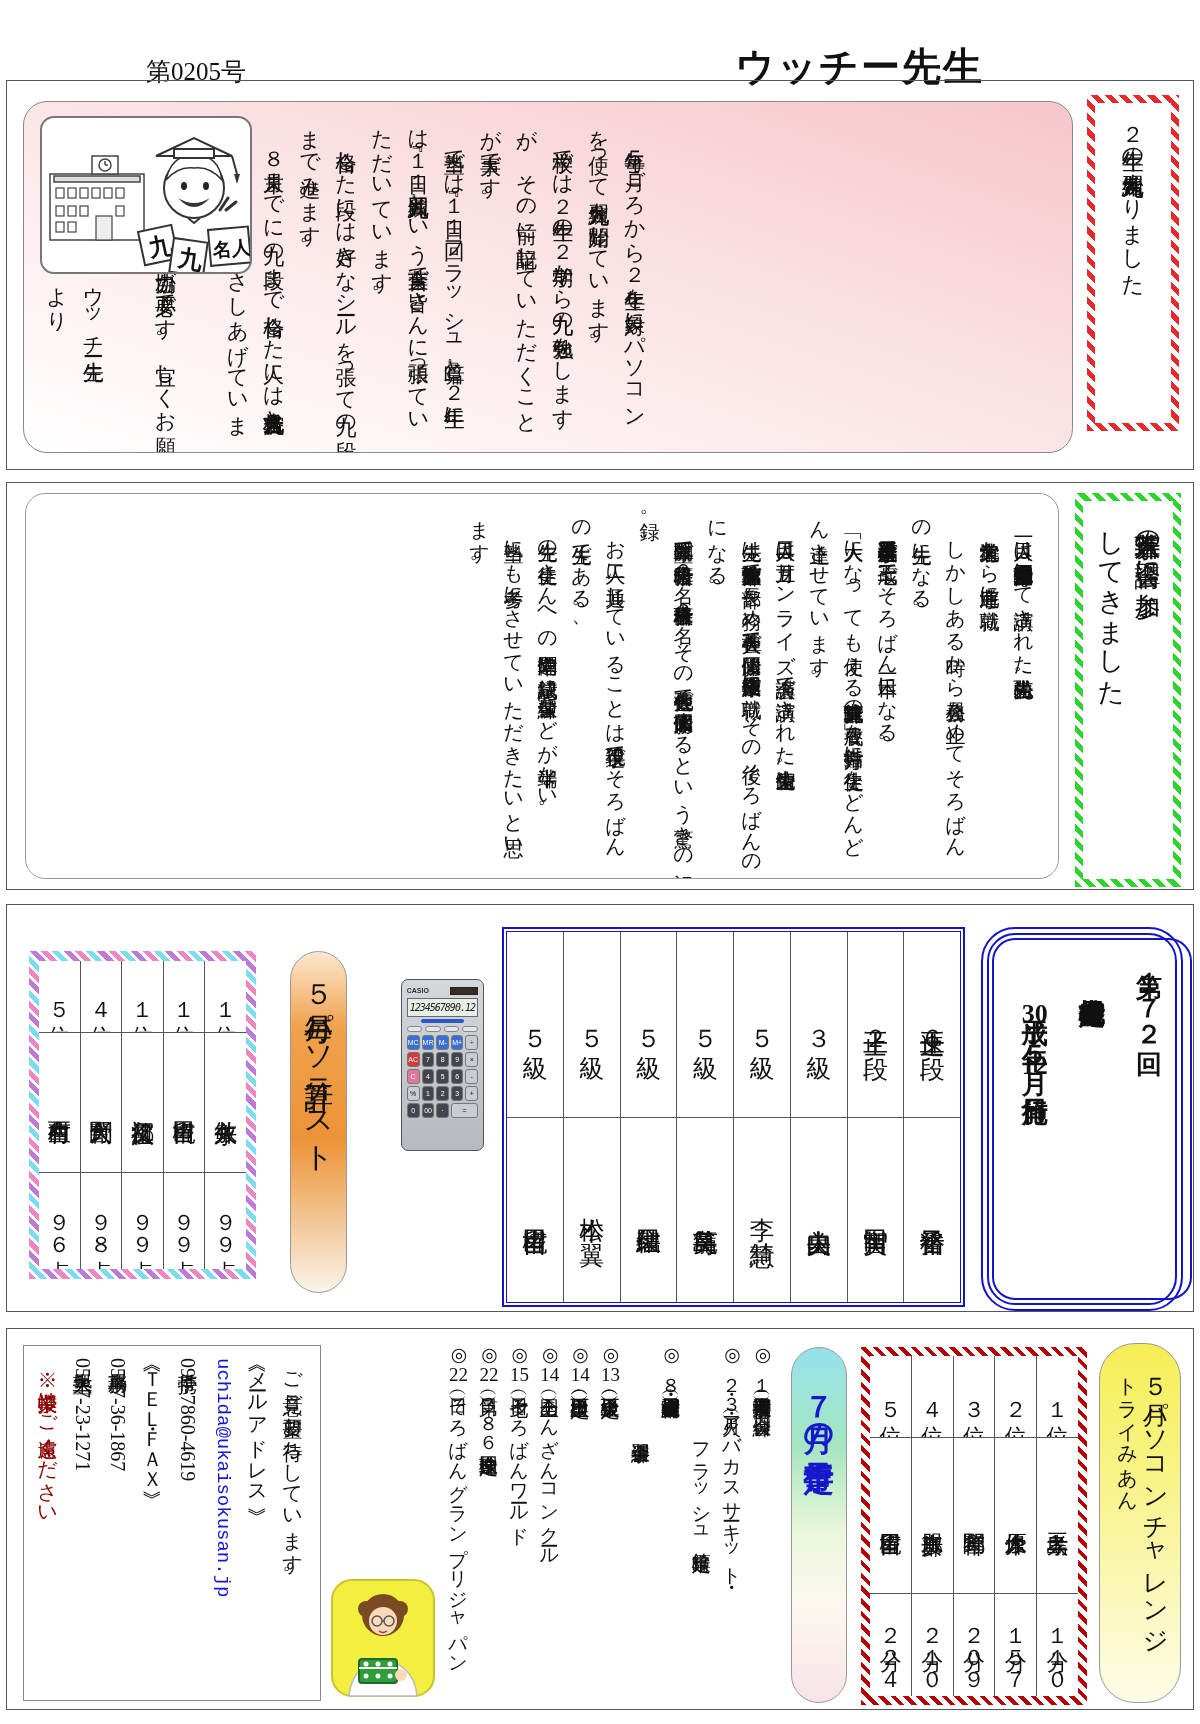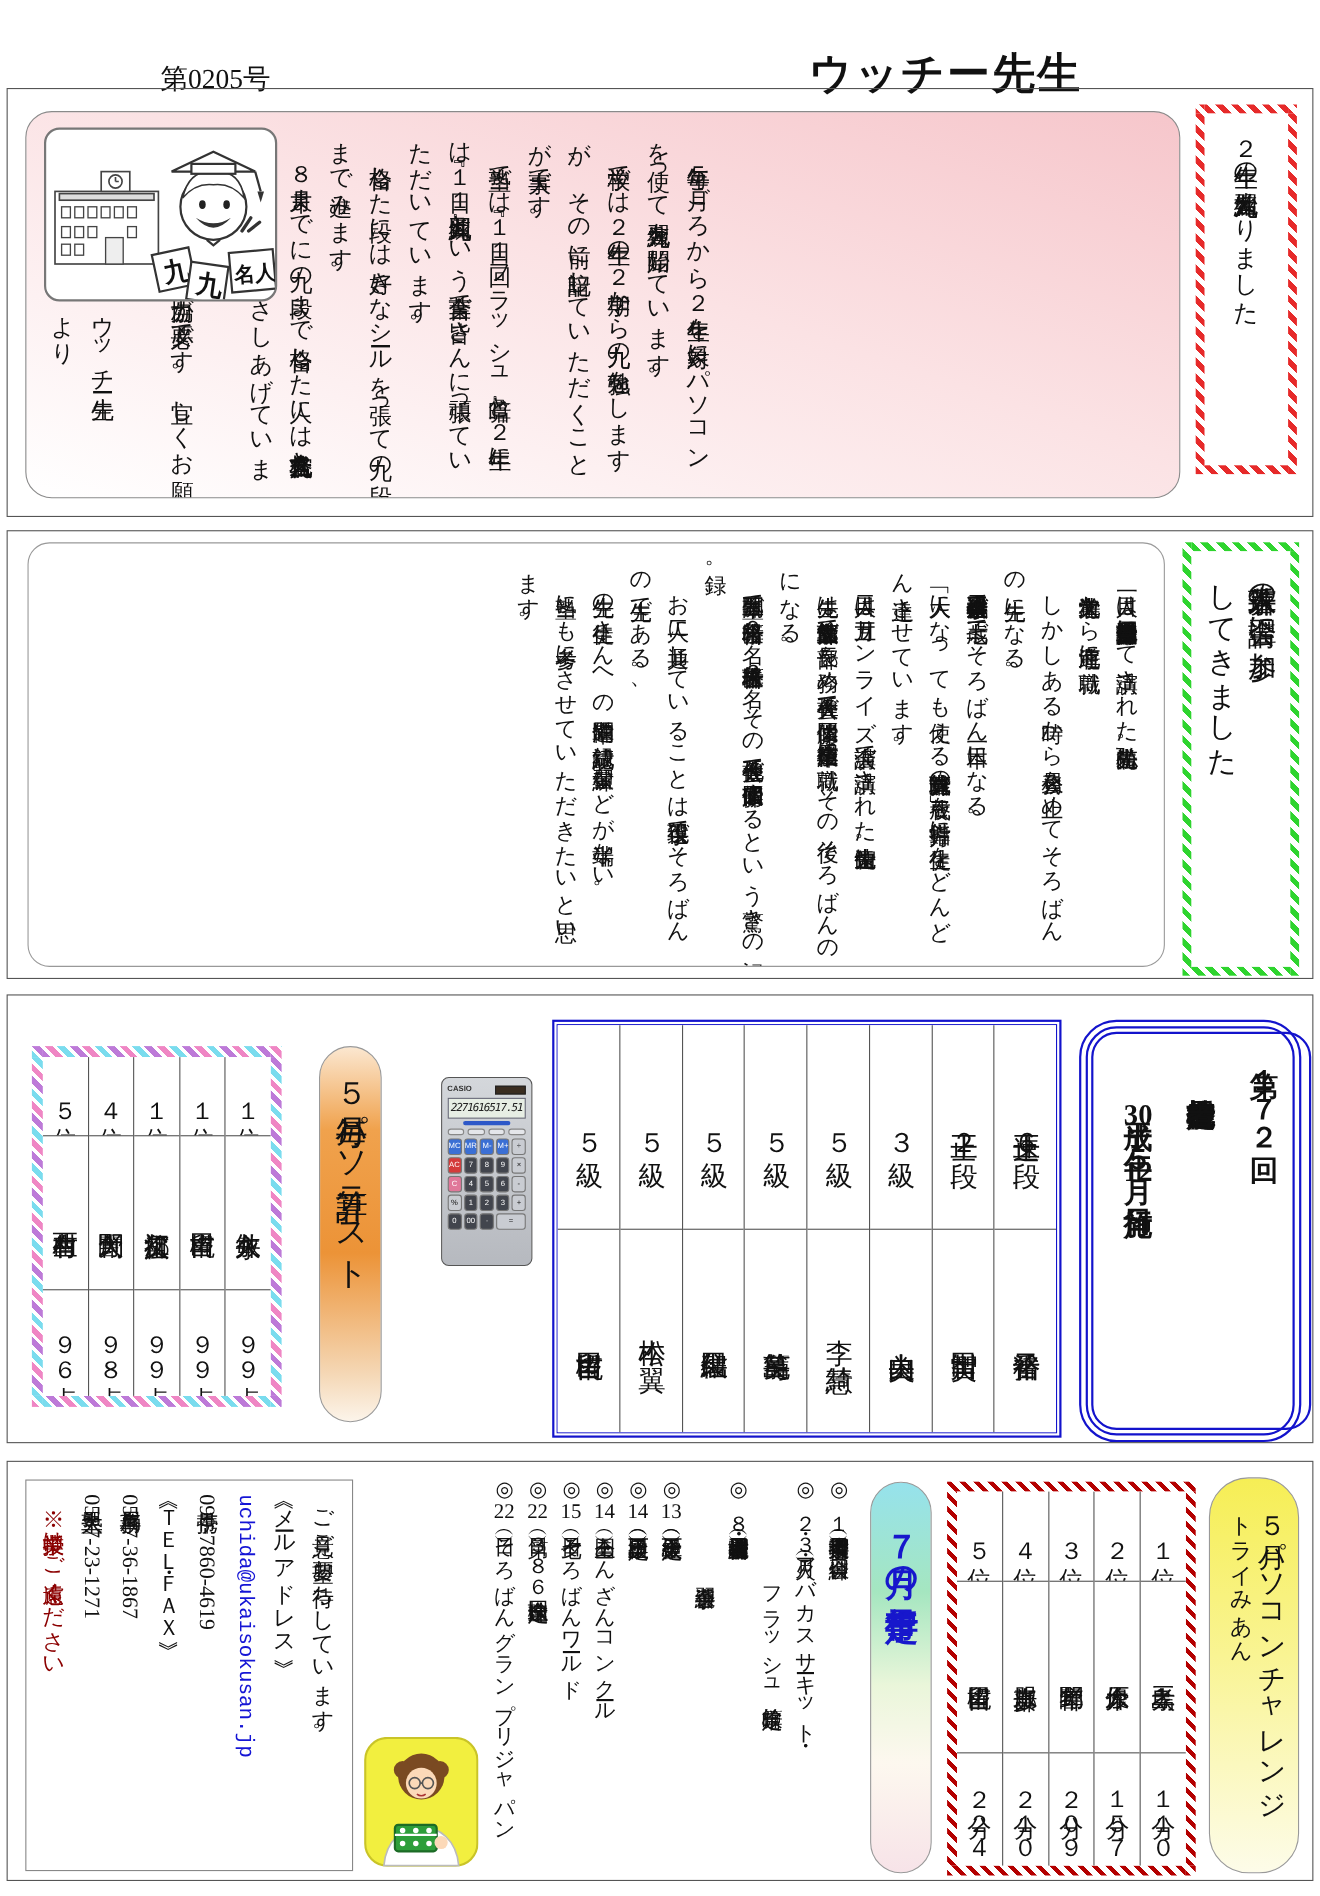--- a/index.html
+++ b/index.html
@@ -312,21 +312,21 @@
 
     <div class="orange-banner">
       <div class="vtext">５月毎パソ計算テスト</div>
     </div>
 
     <div class="calc">
       <div class="calc-top">
         <span class="calc-brand">CASIO</span>
         <span class="calc-solar"></span>
       </div>
-      <div class="calc-display">2271616517.51</div>
+      <div class="calc-display">1234567890.12</div>
       <div class="calc-strip"></div>
       <div class="calc-switches">
           <i></i>
           <i></i>
           <i></i>
           <i></i>
         </div>
       <div class="calc-keys">
         <span class="key b">MC</span>
         <span class="key b">MR</span>

